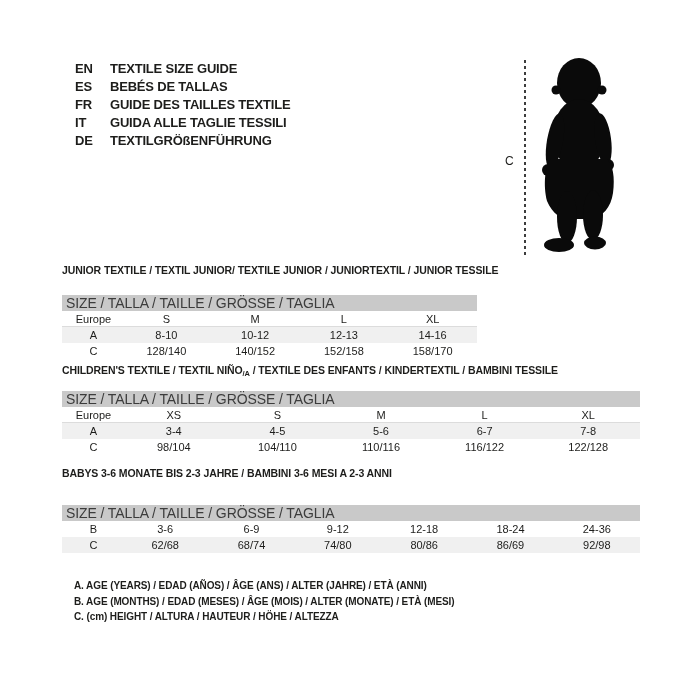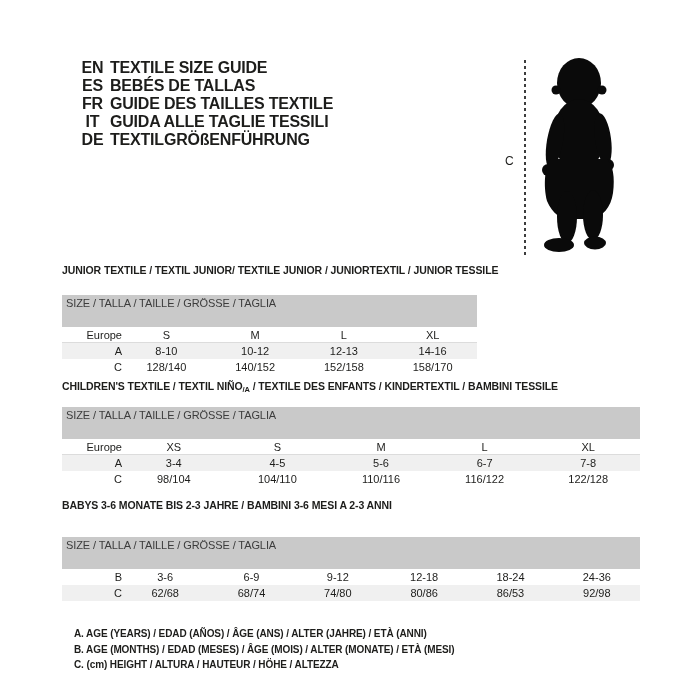--- a/index.html
+++ b/index.html
@@ -2,39 +2,39 @@
 <html style="--header-bar: #c9c9c9; --alt-row: #f0f0f0; --text: #1d1d1b; --silhouette: #0a0a0a;"><head>
 <meta charset="utf-8">
 <style>
   * { margin:0; padding:0; box-sizing:border-box; }
   html,body { background:#ffffff; }
   body { font-family:"Liberation Sans", sans-serif; color:var(--text,#1d1d1b); }
   .page { position:relative; width:700px; height:700px; background:#ffffff; overflow:hidden; }
 
   
   .lang-block { position:absolute; left:75px; top:59px; }
-  .lang-row { display:flex; height:18px; align-items:center; font-weight:bold; font-size:16px; letter-spacing:-0.2px;text-align:center; }
+  .lang-row { display:flex; height:18px; align-items:center; font-weight:bold; font-size:13px; letter-spacing:-0.2px; }
   .lang-code { width:35px; }
 
   
   .c-label { position:absolute; left:505px; top:154px; font-size:12px; }
   .dash-line { position:absolute; left:524px; top:60px; width:2px; height:198px;
     background:repeating-linear-gradient(to bottom, #3d3d3d 0 3px, transparent 3px 6px); }
   .toddler { position:absolute; left:533px; top:57px; color:var(--silhouette,#0a0a0a); }
 
   
   .content { position:absolute; left:62px; top:264px; width:578px; }
   .tbl-title { font-size:10.5px; font-weight:bold; letter-spacing:-0.1px; height:13px; line-height:13px; white-space:nowrap; }
   .tbl-title .subscript { font-size:7.5px; vertical-align:-2px; }
   .tbl-title2 { height:26px; line-height:13px; }
   .size-table { margin-top:18px; }
-  .size-table .bar { height:32px; line-height:16px; background:var(--header-bar,#c9c9c9);
-    font-size:11px; color:#3c3c3c; padding-left:4px; letter-spacing:-0.1px; }
+  .size-table .bar { height:16px; line-height:16px; background:var(--header-bar,#c9c9c9);
+    font-size:14px; color:#3c3c3c; padding-left:4px; letter-spacing:-0.1px; }
   .trow { display:flex; height:16px; align-items:center; font-size:11px; }
-  .trow .lbl { width:60px; padding-left:3px; text-align:right; }
+  .trow .lbl { width:60px; padding-left:3px; text-align:center; }
   .trow .cell { flex:1; text-align:center; }
   .trow.striped { background:var(--alt-row,#f0f0f0); }
   .trow.underlined { border-bottom:1px solid #dcdcdc; }
   .t1 { width:415px; }
   .t2, .t3 { width:578px; }
   .mt13 { margin-top:5px; }
   .mt14 { margin-top:14px; }
   .mt12 { margin-top:12px; }
 
   
@@ -159,21 +159,21 @@
         <span class="cell">12-18</span>
         <span class="cell">18-24</span>
         <span class="cell">24-36</span>
       </div>
       <div class="trow striped">
         <span class="lbl">C</span>
         <span class="cell">62/68</span>
         <span class="cell">68/74</span>
         <span class="cell">74/80</span>
         <span class="cell">80/86</span>
-        <span class="cell">86/53</span>
+        <span class="cell">86/69</span>
         <span class="cell">92/98</span>
       </div>
     </div>
 
     <div class="notes">
       <div class="note-line">A. AGE (YEARS) / EDAD (AÑOS) / ÂGE (ANS) / ALTER (JAHRE) / ETÀ (ANNI)</div>
       <div class="note-line">B. AGE (MONTHS) / EDAD (MESES) / ÂGE (MOIS) / ALTER (MONATE) / ETÀ (MESI)</div>
       <div class="note-line">C. (cm) HEIGHT / ALTURA / HAUTEUR / HÖHE / ALTEZZA</div>
     </div>
 

